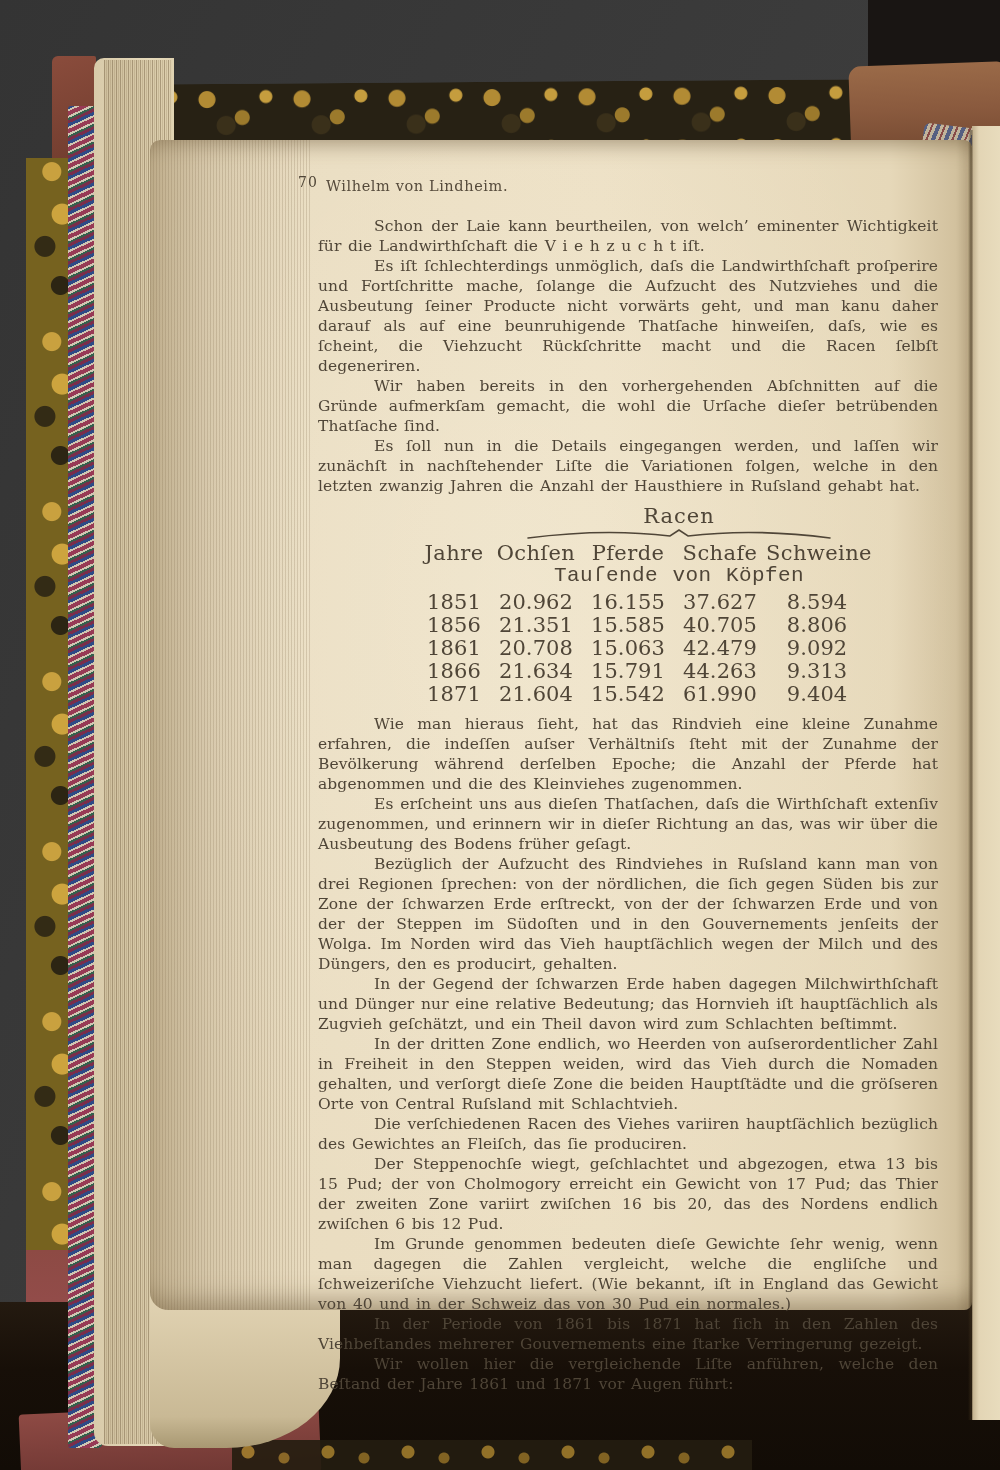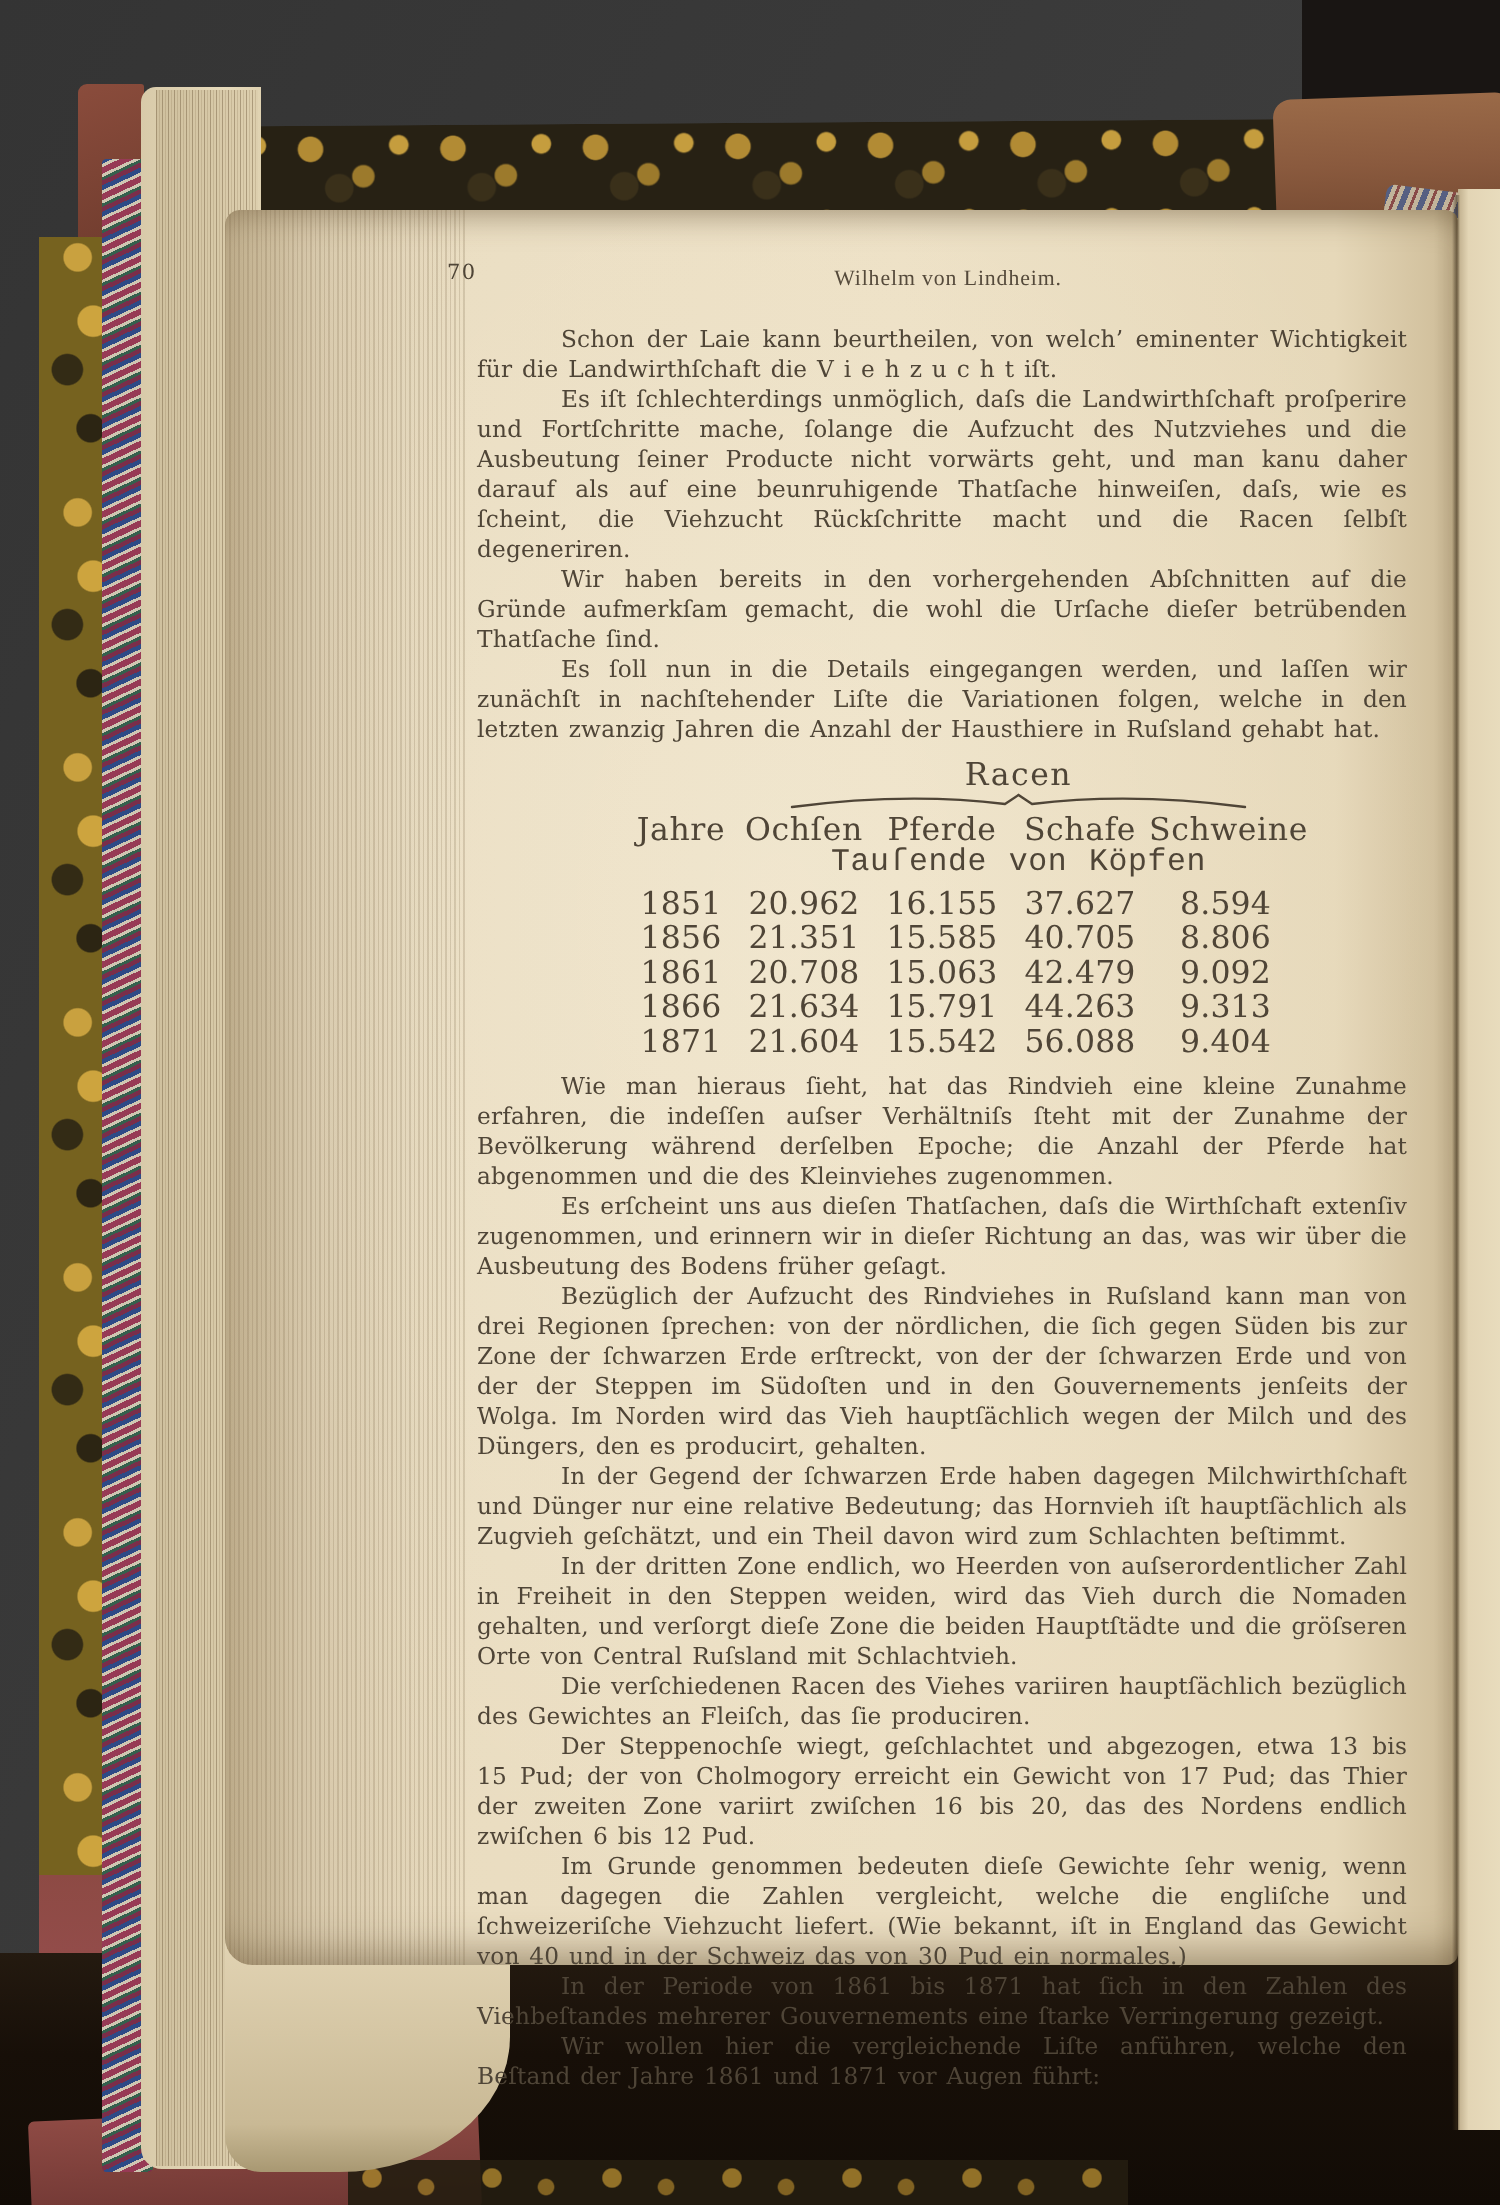--- a/index.html
+++ b/index.html
@@ -81,21 +81,21 @@
       repeating-linear-gradient(90deg,rgba(124,104,74,.22) 0 1px,rgba(0,0,0,0) 1px 3px),
       linear-gradient(90deg,rgba(150,128,92,.42) 0%,rgba(150,128,92,.18) 45%,rgba(0,0,0,0) 100%);
     border-radius:10px 0 0 18px;}
   .gutter-line{position:absolute;left:968px;top:130px;width:5px;height:1290px;
     background:linear-gradient(90deg,rgba(60,46,26,.0),rgba(60,46,26,.55) 60%,rgba(60,46,26,.2));}
 
   
   .text-layer{position:absolute;left:298px;top:172px;width:640px;color:#4f4537;}
   .page-head{position:relative;height:30px;}
   .page-number{position:absolute;left:0;top:2px;font-size:14px;letter-spacing:1px;}
-  .running-head{display:block;text-align:center;padding-left:28px;font-size:14.5px;letter-spacing:.6px;padding-top:6px;color:#554a3b;font-family:Liberation Serif, serif;}
+  .running-head{display:block;text-align:left;padding-left:28px;font-size:14.5px;letter-spacing:.6px;padding-top:6px;color:#554a3b;}
   .body-copy{margin-top:14px;font-size:15.5px;line-height:20px;text-align:justify;letter-spacing:.1px;word-spacing:1.5px;margin-left:20px;}
   .body-copy p{margin:0;text-indent:56px;}
 
   
   .livestock-table{width:450px;margin:10px 0 9px 100px;font-size:21px;color:#4f4537;}
   .tbl-grid{display:grid;grid-template-columns:72px 92px 92px 92px 102px;}
   .tbl-group-header{grid-column:2 / span 4;text-align:center;letter-spacing:1px;padding-bottom:1px;}
   .tbl-brace{grid-column:2 / span 4;height:14px;display:flex;justify-content:center;align-items:flex-start;}
   .tbl-col{ text-align:center;padding:2px 0 3px;letter-spacing:.4px;}
   .tbl-sub{grid-column:2 / span 4;text-align:center;padding-bottom:4px;letter-spacing:.4px;font-family:Liberation Mono, monospace;}
@@ -178,21 +178,21 @@
 
           <div class="tbl-cell">1866</div>
           <div class="tbl-cell">21.634</div>
           <div class="tbl-cell">15.791</div>
           <div class="tbl-cell">44.263</div>
           <div class="tbl-cell">9.313</div>
 
           <div class="tbl-cell">1871</div>
           <div class="tbl-cell">21.604</div>
           <div class="tbl-cell">15.542</div>
-          <div class="tbl-cell">56.088</div>
+          <div class="tbl-cell">61.990</div>
           <div class="tbl-cell">9.404</div>
         </div>
       </div>
 
       <p>Wie man hieraus ſieht, hat das Rindvieh eine kleine Zunahme erfahren, die indeſſen auſser Verhältniſs ſteht mit der Zunahme der Bevölkerung während derſelben Epoche; die Anzahl der Pferde hat abgenommen und die des Kleinviehes zugenommen.</p>
       <p>Es erſcheint uns aus dieſen Thatſachen, daſs die Wirthſchaft extenſiv zugenommen, und erinnern wir in dieſer Richtung an das, was wir über die Ausbeutung des Bodens früher geſagt.</p>
       <p>Bezüglich der Aufzucht des Rindviehes in Ruſsland kann man von drei Regionen ſprechen: von der nördlichen, die ſich gegen Süden bis zur Zone der ſchwarzen Erde erſtreckt, von der der ſchwarzen Erde und von der der Steppen im Südoſten und in den Gouvernements jenſeits der Wolga. Im Norden wird das Vieh hauptſächlich wegen der Milch und des Düngers, den es producirt, gehalten.</p>
       <p>In der Gegend der ſchwarzen Erde haben dagegen Milchwirthſchaft und Dünger nur eine relative Bedeutung; das Hornvieh iſt hauptſächlich als Zugvieh geſchätzt, und ein Theil davon wird zum Schlachten beſtimmt.</p>
       <p>In der dritten Zone endlich, wo Heerden von auſserordentlicher Zahl in Freiheit in den Steppen weiden, wird das Vieh durch die Nomaden gehalten, und verſorgt dieſe Zone die beiden Hauptſtädte und die gröſseren Orte von Central Ruſsland mit Schlachtvieh.</p>
       <p>Die verſchiedenen Racen des Viehes variiren hauptſächlich bezüglich des Gewichtes an Fleiſch, das ſie produciren.</p>

